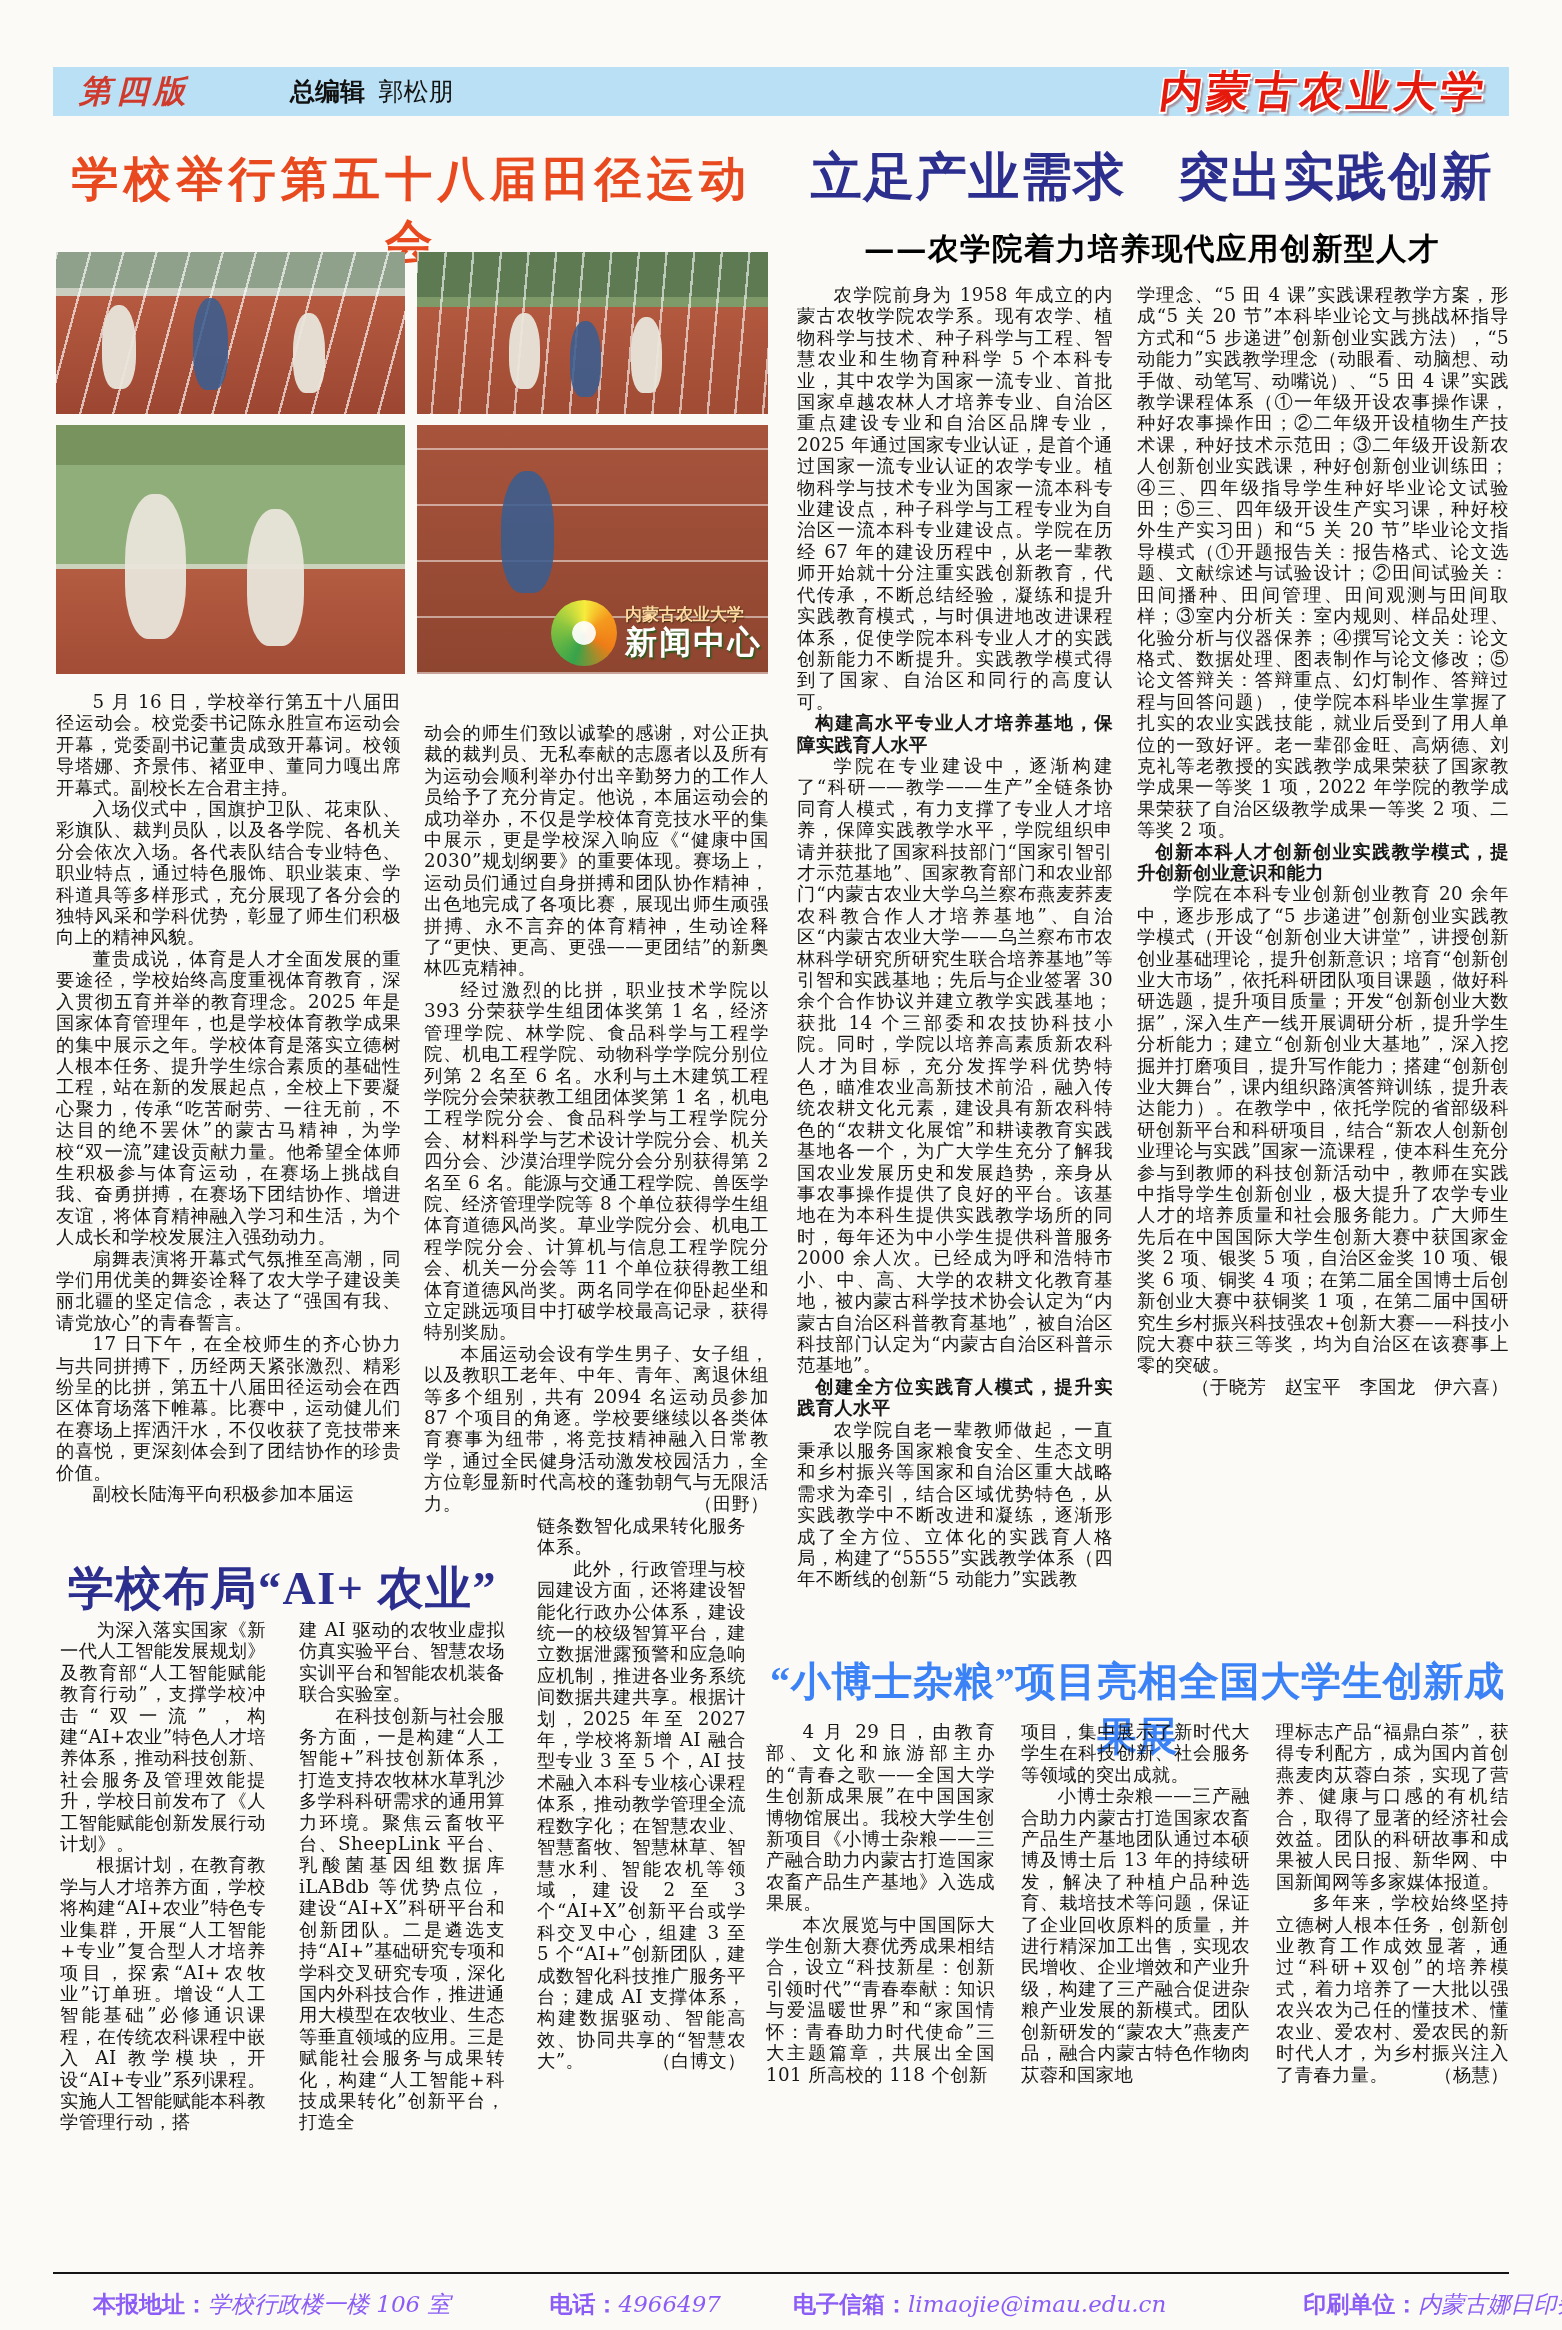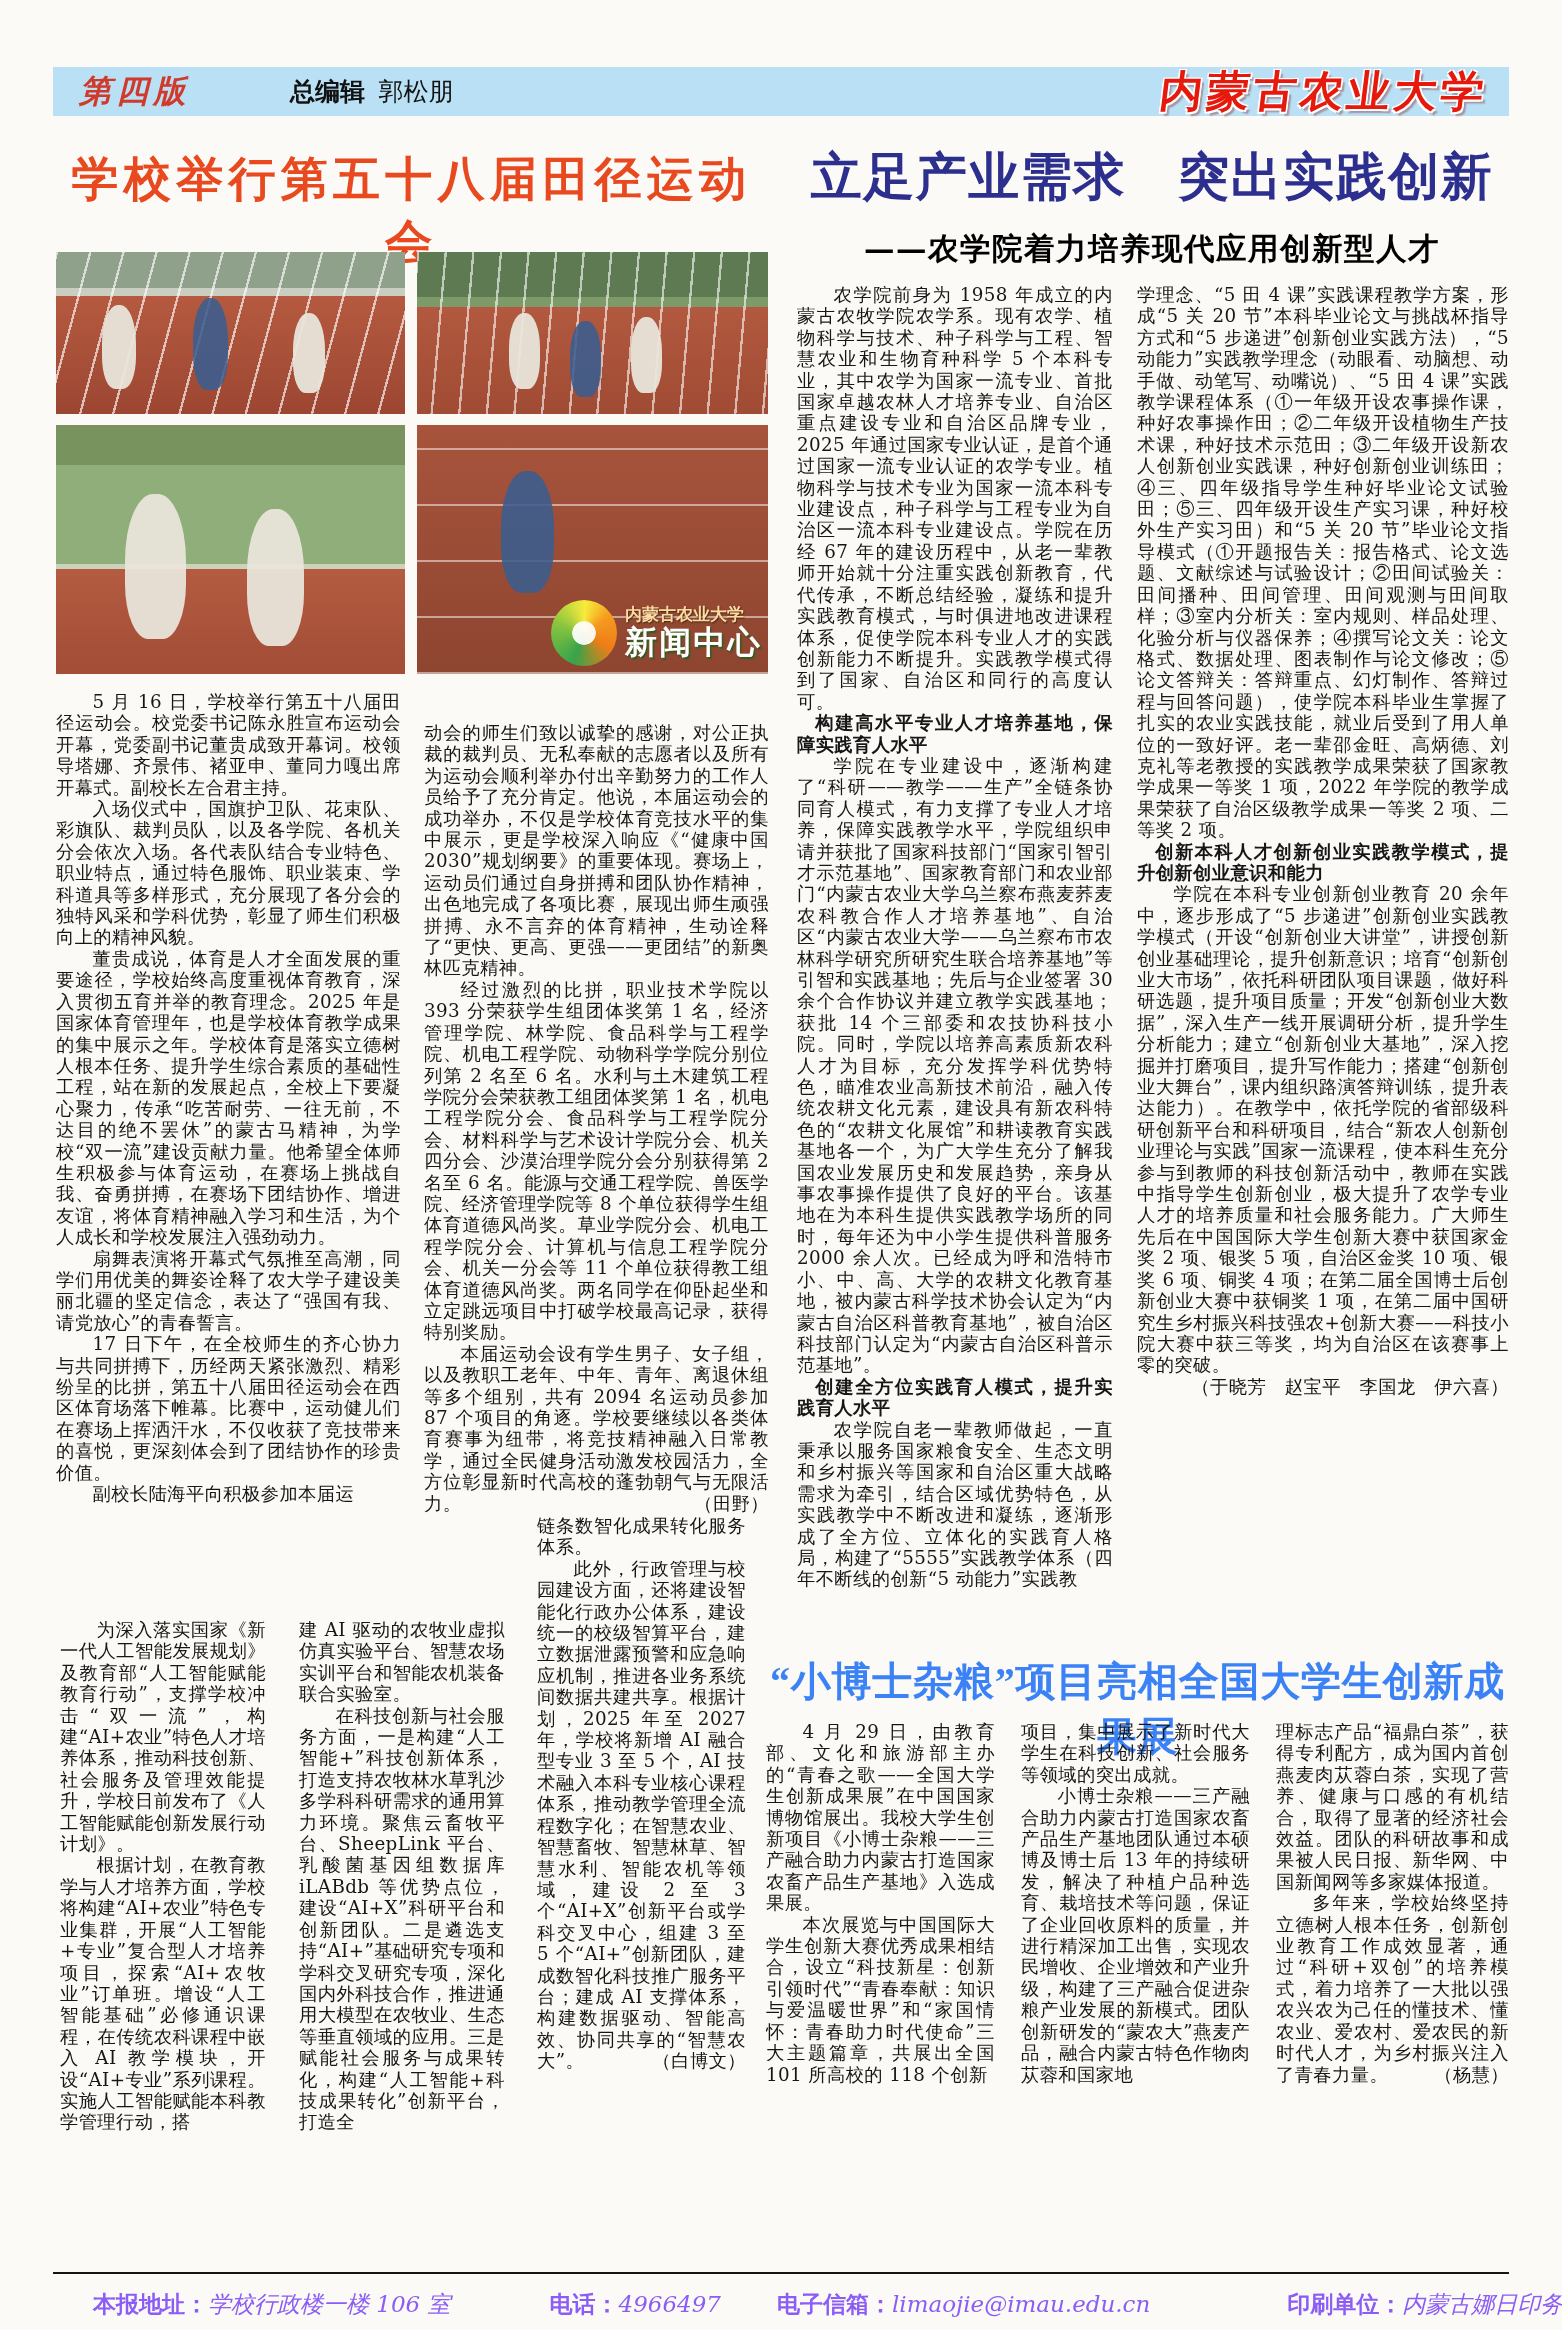--- a/index.html
+++ b/index.html
@@ -66,21 +66,21 @@
   .a4c2{left:1021px;top:1721px;width:229px;height:539px}
   .a4c3{left:1276px;top:1721px;width:233px;height:539px}
 
   
   .frule{position:absolute;left:53px;top:2272px;width:1456px;height:2.3px;background:#151515}
   .footer{position:absolute;left:53px;top:2289px;width:1456px;display:flex;align-items:baseline;
           font-size:23px;color:#8b5cf6}
   .fitem{white-space:nowrap}
   .fitem .lbl{font-weight:700;font-family:"Liberation Sans",sans-serif}
   .fitem .val{font-style:italic}
-  .f1{margin-left:40px}.f2{margin-left:99px}.f3{margin-left:56px}.f4{margin-left:137px}
+  .f1{margin-left:40px}.f2{margin-left:99px}.f3{margin-left:72px}.f4{margin-left:137px}
 </style>
 </head>
 <body>
 
 <div class="page">
 
   <div class="hdr">
     <span class="edition">第四版</span>
     <span class="editor">
       <span class="lbl">总编辑</span>
@@ -142,20 +142,21 @@
     <p class="sub">创建全方位实践育人模式，提升实践育人水平</p>
     <p>农学院自老一辈教师做起，一直秉承以服务国家粮食安全、生态文明和乡村振兴等国家和自治区重大战略需求为牵引，结合区域优势特色，从实践教学中不断改进和凝练，逐渐形成了全方位、立体化的实践育人格局，构建了“5555”实践教学体系（四年不断线的创新“5 动能力”实践教</p>
   </div>
   <div class="coltxt a2c2">
     <p class="cont">学理念、“5 田 4 课”实践课程教学方案，形成“5 关 20 节”本科毕业论文与挑战杯指导方式和“5 步递进”创新创业实践方法），“5 动能力”实践教学理念（动眼看、动脑想、动手做、动笔写、动嘴说）、“5 田 4 课”实践教学课程体系（①一年级开设农事操作课，种好农事操作田；②二年级开设植物生产技术课，种好技术示范田；③二年级开设新农人创新创业实践课，种好创新创业训练田；④三、四年级指导学生种好毕业论文试验田；⑤三、四年级开设生产实习课，种好校外生产实习田）和“5 关 20 节”毕业论文指导模式（①开题报告关：报告格式、论文选题、文献综述与试验设计；②田间试验关：田间播种、田间管理、田间观测与田间取样；③室内分析关：室内规则、样品处理、化验分析与仪器保养；④撰写论文关：论文格式、数据处理、图表制作与论文修改；⑤论文答辩关：答辩重点、幻灯制作、答辩过程与回答问题），使学院本科毕业生掌握了扎实的农业实践技能，就业后受到了用人单位的一致好评。老一辈邵金旺、高炳德、刘克礼等老教授的实践教学成果荣获了国家教学成果一等奖 1 项，2022 年学院的教学成果荣获了自治区级教学成果一等奖 2 项、二等奖 2 项。</p>
     <p class="sub">创新本科人才创新创业实践教学模式，提升创新创业意识和能力</p>
     <p>学院在本科专业创新创业教育 20 余年中，逐步形成了“5 步递进”创新创业实践教学模式（开设“创新创业大讲堂”，讲授创新创业基础理论，提升创新意识；培育“创新创业大市场”，依托科研团队项目课题，做好科研选题，提升项目质量；开发“创新创业大数据”，深入生产一线开展调研分析，提升学生分析能力；建立“创新创业大基地”，深入挖掘并打磨项目，提升写作能力；搭建“创新创业大舞台”，课内组织路演答辩训练，提升表达能力）。在教学中，依托学院的省部级科研创新平台和科研项目，结合“新农人创新创业理论与实践”国家一流课程，使本科生充分参与到教师的科技创新活动中，教师在实践中指导学生创新创业，极大提升了农学专业人才的培养质量和社会服务能力。广大师生先后在中国国际大学生创新大赛中获国家金奖 2 项、银奖 5 项，自治区金奖 10 项、银奖 6 项、铜奖 4 项；在第二届全国博士后创新创业大赛中获铜奖 1 项，在第二届中国研究生乡村振兴科技强农+创新大赛——科技小院大赛中获三等奖，均为自治区在该赛事上零的突破。</p>
     <p class="cont" style="text-align:right">（于晓芳　赵宝平　李国龙　伊六喜）</p>
   </div>
 
+  <div class="t a3title">学校布局“AI+ 农业”</div>
   <div class="coltxt a3c2">
     <p class="cont">建 AI 驱动的农牧业虚拟仿真实验平台、智慧农场实训平台和智能农机装备联合实验室。</p>
     <p>在科技创新与社会服务方面，一是构建“人工智能+”科技创新体系，打造支持农牧林水草乳沙多学科科研需求的通用算力环境。聚焦云畜牧平台、SheepLink 平台、乳酸菌基因组数据库 iLABdb 等优势点位，建设“AI+X”科研平台和创新团队。二是遴选支持“AI+”基础研究专项和学科交叉研究专项，深化国内外科技合作，推进通用大模型在农牧业、生态等垂直领域的应用。三是赋能社会服务与成果转化，构建“人工智能+科技成果转化”创新平台，打造全</p>
   </div>
   <div class="coltxt a3c1">
     <p>为深入落实国家《新一代人工智能发展规划》及教育部“人工智能赋能教育行动”，支撑学校冲击“双一流”，构建“AI+农业”特色人才培养体系，推动科技创新、社会服务及管理效能提升，学校日前发布了《人工智能赋能创新发展行动计划》。</p>
     <p>根据计划，在教育教学与人才培养方面，学校将构建“AI+农业”特色专业集群，开展“人工智能+专业”复合型人才培养项目，探索“AI+农牧业”订单班。增设“人工智能基础”必修通识课程，在传统农科课程中嵌入 AI 教学模块，开设“AI+专业”系列课程。实施人工智能赋能本科教学管理行动，搭</p>
   </div>
   <div class="coltxt a3c3">
     <p class="cont">链条数智化成果转化服务体系。</p>

